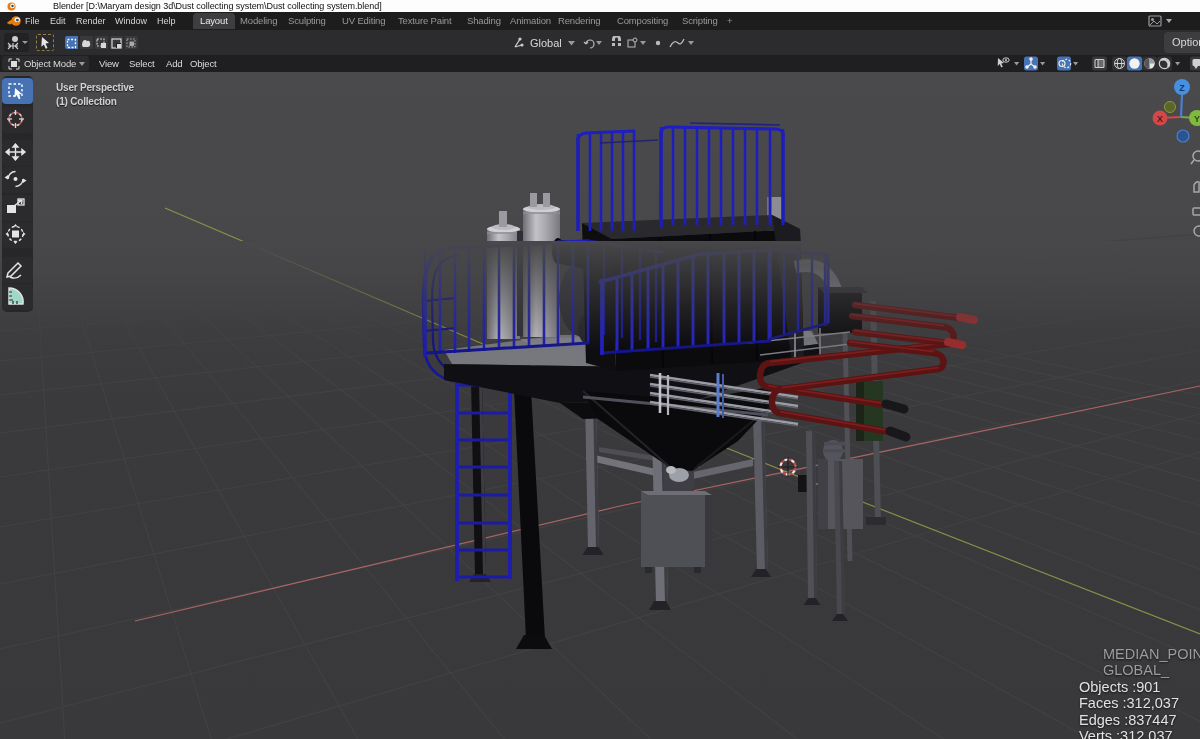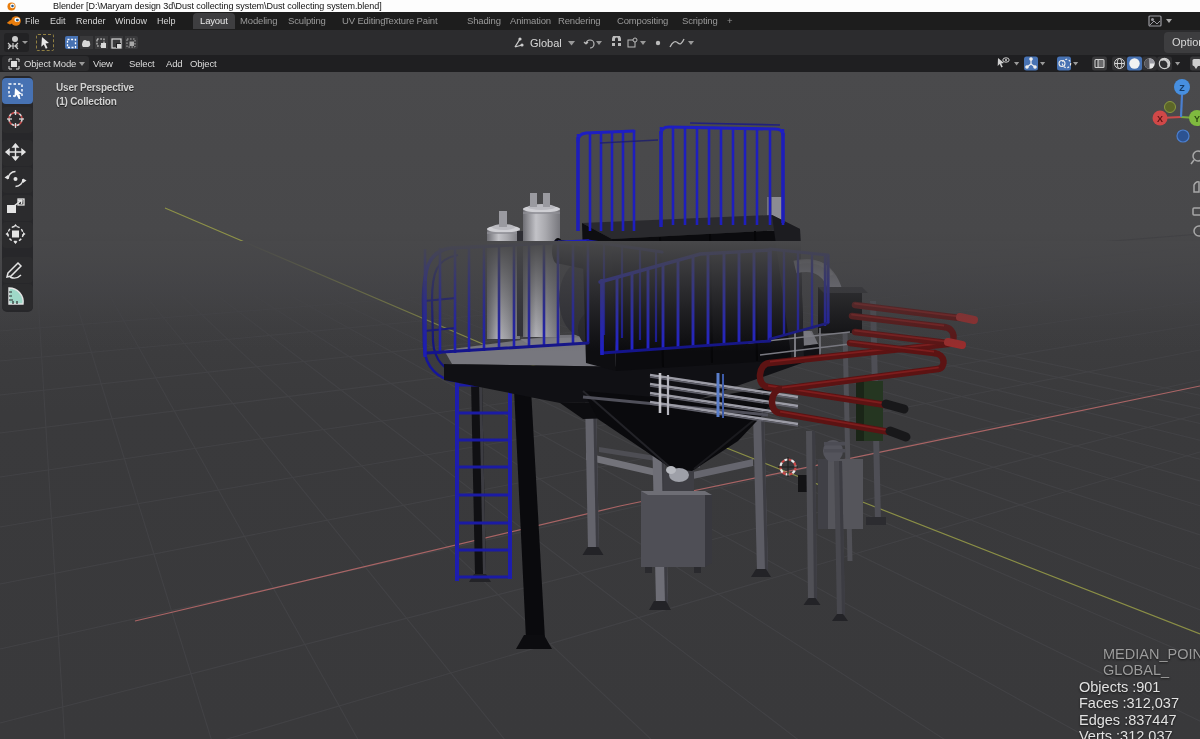--- a/index.html
+++ b/index.html
@@ -51,21 +51,21 @@
   </svg>
   <span class="m" style="left:25px">File</span>
   <span class="m" style="left:50px">Edit</span>
   <span class="m" style="left:76px">Render</span>
   <span class="m" style="left:115px">Window</span>
   <span class="m" style="left:157px">Help</span>
   <span class="tab active" style="left:193px">Layout</span>
   <span class="tab" style="left:233px">Modeling</span>
   <span class="tab" style="left:281px">Sculpting</span>
   <span class="tab" style="left:335px">UV Editing</span>
-  <span class="tab" style="left:377px">Texture Paint</span>
+  <span class="tab" style="left:391px">Texture Paint</span>
   <span class="tab" style="left:460px">Shading</span>
   <span class="tab" style="left:503px">Animation</span>
   <span class="tab" style="left:551px">Rendering</span>
   <span class="tab" style="left:610px">Compositing</span>
   <span class="tab" style="left:675px">Scripting</span>
   <span class="tab" style="left:720px">+</span>
   <svg style="position:absolute;left:1148px;top:3px" width="40" height="13" viewBox="0 0 40 13">
     <rect x="1" y="1" width="12" height="10" rx="1" fill="none" stroke="#9a9aa0" stroke-width="1.2"></rect>
     <circle cx="4.5" cy="4.5" r="1.5" fill="#9a9aa0"></circle>
       <path d="M2 10 L6 6 L9 9 L12 6" stroke="#9a9aa0" fill="none"></path>
@@ -139,21 +139,21 @@
 <div class="hdrrow">
   <div style="position:absolute;left:2px;top:1px;width:87px;height:15px;background:#2b2b2d;border-radius:3px"></div>
   <svg style="position:absolute;left:8px;top:3px" width="12" height="12" viewBox="0 0 12 12">
     <rect x="3" y="3" width="6" height="6" fill="#ddd"></rect>
     <path d="M1 4 v-3 h3 M8 1 h3 v3 M11 8 v3 h-3 M4 11 h-3 v-3" stroke="#ddd" fill="none"></path>
   </svg>
   <span class="m" style="left:24px">Object Mode</span>
   <svg style="position:absolute;left:78px;top:6px" width="8" height="6">
       <path d="M1 1 l3 4 3 -4" fill="#999"></path>
     </svg>
-  <span class="m" style="left:93px">View</span>
+  <span class="m" style="left:99px">View</span>
   <span class="m" style="left:129px">Select</span>
   <span class="m" style="left:166px">Add</span>
   <span class="m" style="left:190px">Object</span>
   <svg style="position:absolute;left:990px;top:1px" width="210" height="15" viewBox="0 0 210 15">
     <g fill="#cfcfcf" stroke="none">
       <path d="M8 2 l6 5 -2.8 .4 1.6 3.4 -1.5 .7 -1.6 -3.5 -2 2 z"></path>
       <ellipse cx="16" cy="4" rx="3.2" ry="2.2" fill="none" stroke="#cfcfcf" stroke-width="1"></ellipse>
       <circle cx="16" cy="4" r="1"></circle>
       <path d="M24 6 l2.6 3.4 2.6 -3.4 z" fill="#9a9a9a"></path>
     </g>

